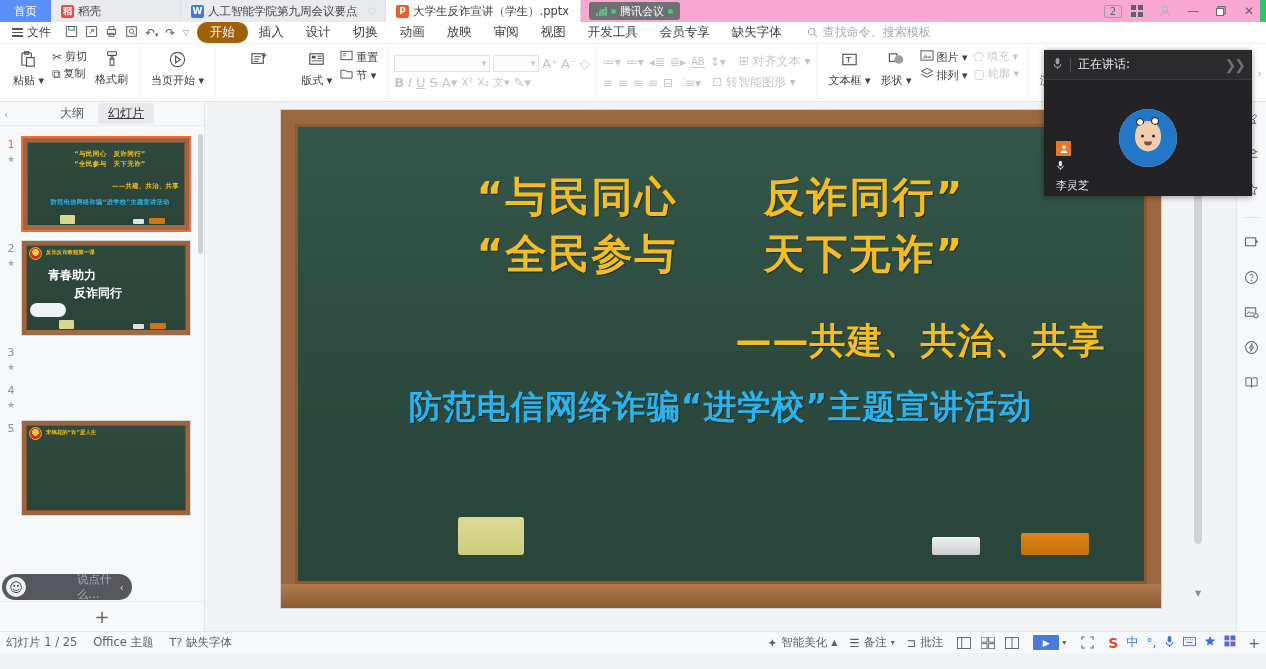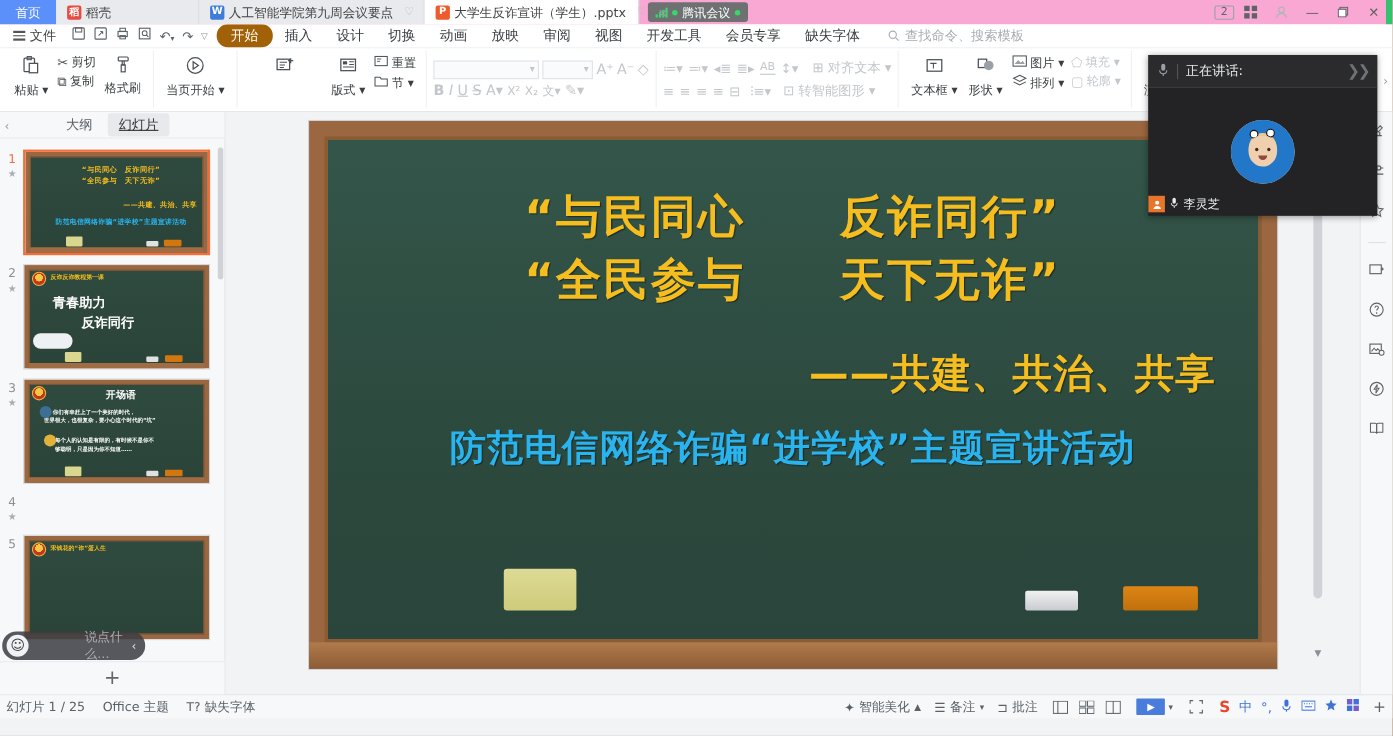--- a/index.html
+++ b/index.html
@@ -154,21 +154,21 @@
   .vp-body { height:116px; background:#232325; position:relative; display:flex; align-items:center; justify-content:center;}
   .avatar { width:58px; height:58px; border-radius:50%; overflow:hidden; position:relative; background:#e8c98f; }
   .av-hood { position:absolute; inset:0; background:radial-gradient(circle at 50% 42%, rgba(0,0,0,0) 0 27%, #2277c8 29% 100%); }
   .av-face { position:absolute; left:50%; top:46%; transform:translate(-50%,-45%); width:26px; height:28px;
              background:#f0cfae; border-radius:46% 46% 52% 52%;}
   .av-eye { position:absolute; top:40%; width:3.5px; height:3.5px; background:#3a2a20; border-radius:50%;}
   .av-mouth { position:absolute; left:50%; top:64%; transform:translateX(-50%); width:8px; height:4px;
               background:#8e4a3c; border-radius:0 0 6px 6px;}
   .av-eyeL { position:absolute; left:30%; top:16%; width:8px; height:8px; background:#fff; border-radius:50%; border:1px solid #111;}
   .av-eyeR { position:absolute; left:56%; top:13%; width:8px; height:8px; background:#fff; border-radius:50%; border:1px solid #111;}
-  .vp-name { position:absolute; left:0; bottom:0; display:flex; align-items:center; gap:4px; padding:3px 6px 3px 0;}
+  .vp-name { position:absolute; left:12px; bottom:0; display:flex; gap:4px; padding:3px 6px 3px 0;flex-direction:column;}
   .vp-ava { width:15px; height:15px; background:#e8762a; display:flex; align-items:center; justify-content:center; font-size:9px; color:#fff;}
   .vp-nametxt { color:#e8eaed; font-size:11px;}
 
   .chatwidget { position:absolute; left:2px; top:574px; width:130px; height:26px; background:rgba(60,62,66,.86);
                 border-radius:13px; display:flex; align-items:center; gap:6px; padding:0 4px; z-index:45;}
   .cw-smile { width:20px; height:20px; border-radius:50%; background:#f1f2f4; display:flex; align-items:center;
               justify-content:center; font-size:13px; color:#3c3e42;}
   .cw-input { flex:1; color:#a9adb2; font-size:11.5px;margin-left:45px;}
   .cw-arrow { color:#d7d9dc; font-size:11px; padding-right:4px;}
 </style>
@@ -553,37 +553,20 @@
                 <div class="chalk3"></div>
               <div class="ledge"></div>
             </div>
           </div>
         </div>
 
         <div class="thumbrow">
           <div class="tnum">
             <span>3</span><span class="star">★</span>
           </div>
-          <div class="thumb">
-            <div class="board">
-              <div class="inner"></div>
-              <div class="badge"></div>
-              <div class="t-line" style="top:8px;font-size:9px;color:#fff;">开场语</div>
-              <div style="position:absolute;left:26px;top:26px;font-size:5px;color:#fff;font-weight:bold;">你们有幸赶上了一个美好的时代，</div>
-              <div style="position:absolute;left:18px;top:34px;font-size:5px;color:#fff;font-weight:bold;">世界很大，也很复杂，要小心这个时代的“坑”</div>
-              <div style="position:absolute;left:28px;top:52px;font-size:5px;color:#fff;font-weight:bold;">每个人的认知是有限的，有时候不是你不</div>
-              <div style="position:absolute;left:28px;top:60px;font-size:5px;color:#fff;font-weight:bold;">够聪明，只是因为你不知道……</div>
-              <div style="position:absolute;left:14px;top:24px;width:11px;height:11px;border-radius:50%;background:#3c6e96;"></div>
-              <div style="position:absolute;left:18px;top:50px;width:11px;height:11px;border-radius:50%;background:#e0b23a;"></div>
-              <div class="chalk1"></div>
-                <div class="chalk2"></div>
-                <div class="chalk3"></div>
-              <div class="ledge"></div>
-            </div>
-          </div>
         </div>
 
         <div class="thumbrow">
           <div class="tnum">
             <span>4</span><span class="star">★</span>
           </div>
         </div>
 
         <div class="thumbrow">
           <div class="tnum">

